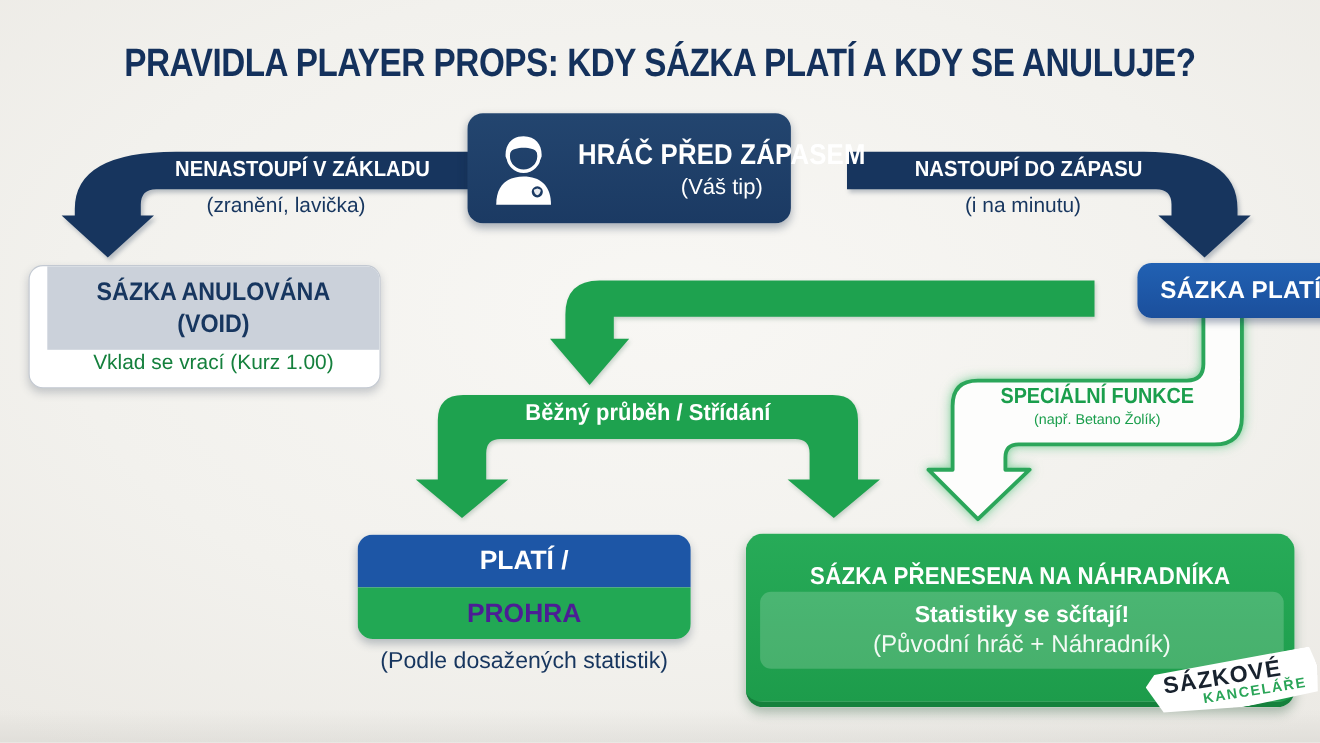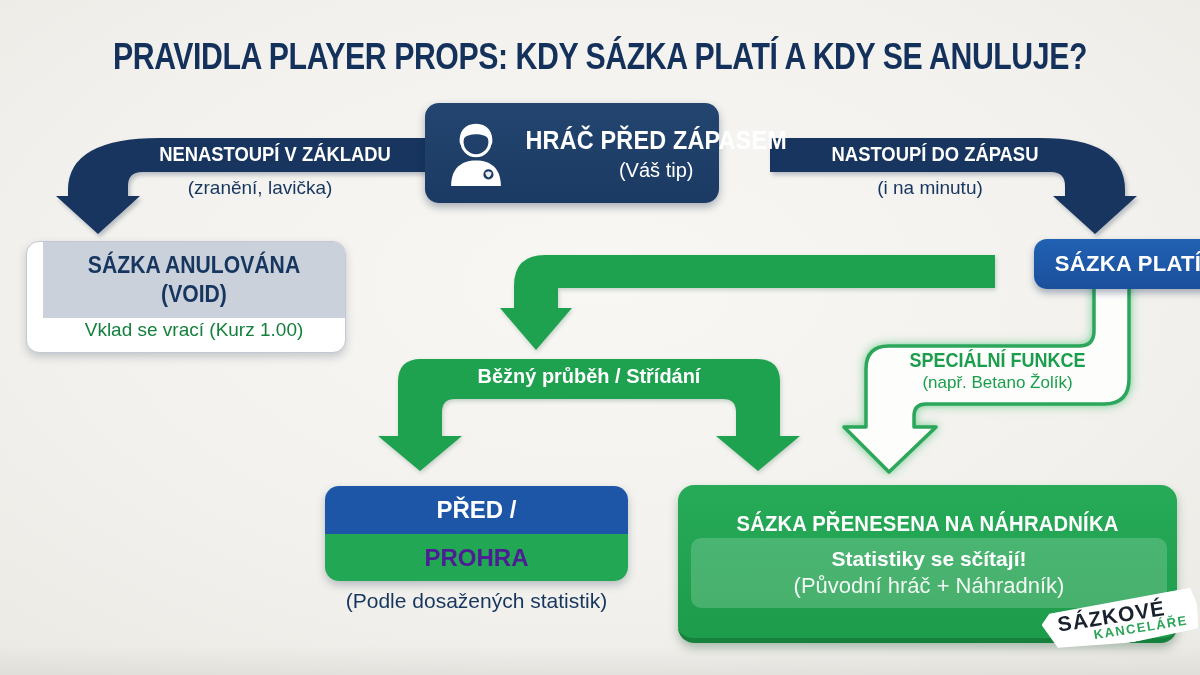--- a/index.html
+++ b/index.html
@@ -50,21 +50,21 @@
     display:flex;align-items:center;justify-content:center;font-size:22px;font-weight:bold;color:#fff;
     letter-spacing:.3px;margin-left:44px;}
 
   
   .bridge-label{left:398px;top:364px;width:382px;z-index:2;text-align:center;color:#fff;
     font-size:21px;font-weight:bold;white-space:nowrap;transform:scaleX(.95);transform-origin:center;}
 
   
   .special-label{left:866px;top:349px;width:263px;z-index:2;text-align:center;font-size:20px;font-weight:bold;
     color:#1a9e4c;white-space:nowrap;transform:scaleX(.9);transform-origin:center;}
-  .special-sub{left:866px;top:373px;width:263px;z-index:2;text-align:center;font-size:17px;color:#1a9e4c;white-space:nowrap;}
+  .special-sub{left:866px;top:373px;width:263px;z-index:2;text-align:center;font-size:13px;color:#1a9e4c;white-space:nowrap;}
 
   
   .outcome-box{left:325px;top:486px;width:303px;height:95px;border-radius:14px;overflow:hidden;z-index:2;
     box-shadow:0 4px 8px rgba(50,70,90,.3);}
   .outcome-top{height:48px;background:#1d56a6;display:flex;align-items:center;justify-content:center;
     font-size:24px;font-weight:bold;color:#fff;}
   .outcome-bottom{height:47px;background:#22a854;display:flex;align-items:center;justify-content:center;
     font-size:24px;font-weight:bold;color:#4c1d95;}
   .outcome-caption{left:305px;top:589px;width:343px;z-index:2;text-align:center;font-size:21px;color:#17365f;white-space:nowrap;}
 
@@ -135,21 +135,21 @@
   </div>
 
   <div class="abs plati-box">SÁZKA PLATÍ</div>
 
   <div class="abs bridge-label">Běžný průběh / Střídání</div>
 
   <div class="abs special-label">SPECIÁLNÍ FUNKCE</div>
   <div class="abs special-sub">(např. Betano Žolík)</div>
 
   <div class="abs outcome-box">
-    <div class="outcome-top">PŘED /</div>
+    <div class="outcome-top">PLATÍ /</div>
     <div class="outcome-bottom">PROHRA</div>
   </div>
   <div class="abs outcome-caption">(Podle dosažených statistik)</div>
 
   <div class="abs transfer-box">
     <div class="transfer-title">SÁZKA PŘENESENA NA NÁHRADNÍKA</div>
     <div class="transfer-panel">
       <div class="transfer-highlight">Statistiky se sčítají!</div>
       <div class="transfer-detail">(Původní hráč + Náhradník)</div>
     </div>

